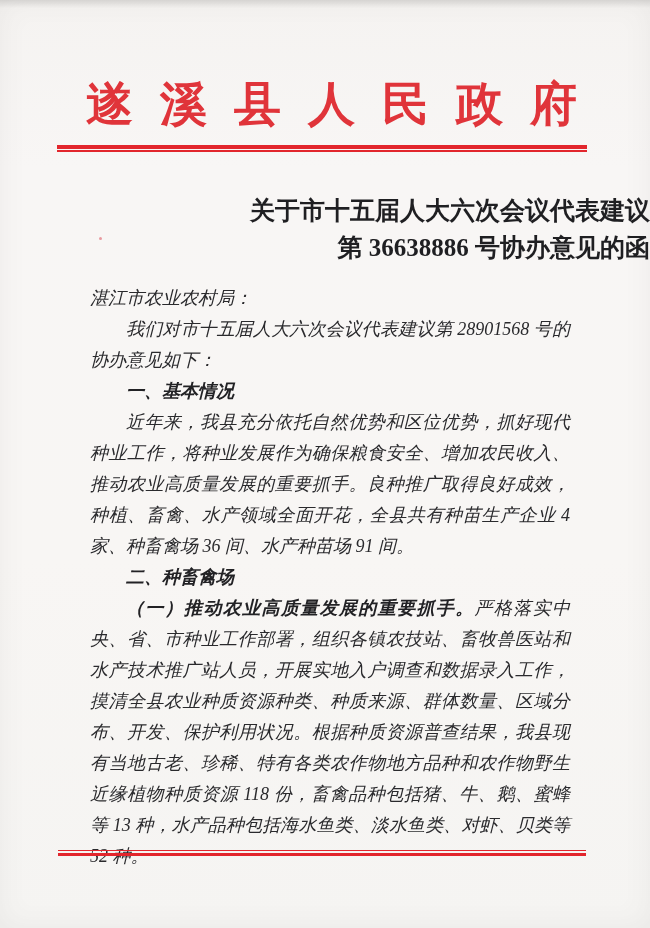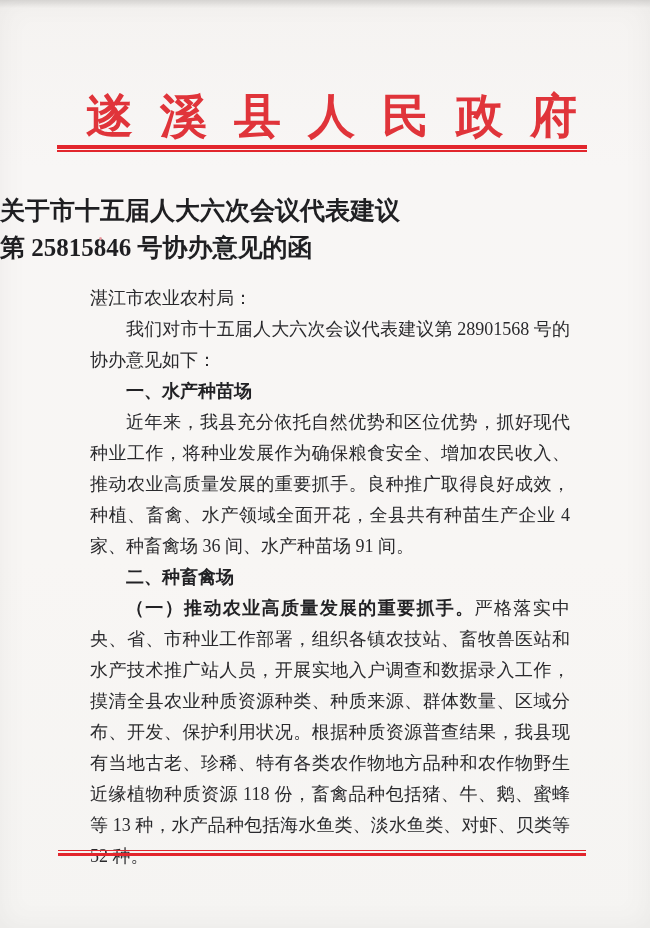--- a/index.html
+++ b/index.html
@@ -27,21 +27,21 @@
     top: 0; left: 0; right: 0;
     height: 8px;
     background: linear-gradient(180deg, #dbd9d7 0%, rgba(222, 220, 218, 0) 100%);
   }
   
   .letterhead {
     position: absolute;
     top: 72px;
     left: 0;
     right: 0;
-    margin: 12px;
+    margin: 0;
     text-align: center;
     color: #e0343a;
     font-size: 47px;
     font-weight: bold;
     line-height: 64px;
     letter-spacing: 27px;
     padding-left: 40px; 
     white-space: nowrap;
   }
   .rule {
@@ -63,37 +63,38 @@
   }
   .rule-footer .thinf  { height: 1.4px; background: #e2262d; }
   .rule-footer .gapf   { height: 1.5px; }
   .rule-footer .thickf { height: 3.4px; background: #e2262d; }
   
   .doc-title {
     position: absolute;
     top: 192px;
     left: 0;
     right: 0;
-    text-align: left;
+    text-align: right;
     color: #1f1f22;
     font-size: 25px;
     font-weight: bold;
     line-height: 37px;
     font-family: "Liberation Serif", "DejaVu Serif", serif;
   }
   
   .body-text {
     position: absolute;
     top: 283px;
     left: 90px;
     width: 480px;
     color: #2a2a2d;
     font-size: 18px;
     line-height: 31px;
     text-align: justify;
+    font-style: italic;
   }
   .body-text p {
     margin: 0;
     padding: 0;
   }
   .indent { text-indent: 2em; }
   .heading {
     font-weight: bold;
     font-family: "Liberation Sans", "DejaVu Sans", sans-serif;
     color: #222225;
@@ -123,32 +124,32 @@
   <h1 class="letterhead">遂溪县人民政府</h1>
 
   <div class="rule rule-header">
     <div class="bar thick"></div>
     <div class="bar gap"></div>
     <div class="bar thin"></div>
   </div>
 
   <div class="doc-title">
     <div>关于市十五届人大六次会议代表建议</div>
-    <div>第 25815846 号协办意见的函</div>
+    <div>第 36638886 号协办意见的函</div>
   </div>
 
   <div class="speck"></div>
 
   <div class="body-text">
 
     <p>湛江市农业农村局：</p>
 
     <p class="indent">我们对市十五届人大六次会议代表建议第 28901568 号的协办意见如下：</p>
 
-    <p class="indent heading">一、水产种苗场</p>
+    <p class="indent heading">一、基本情况</p>
 
     <p class="indent">近年来，我县充分依托自然优势和区位优势，抓好现代种业工作，将种业发展作为确保粮食安全、增加农民收入、推动农业高质量发展的重要抓手。良种推广取得良好成效，种植、畜禽、水产领域全面开花，全县共有种苗生产企业 4 家、种畜禽场 36 间、水产种苗场 91 间。</p>
 
     <p class="indent heading">二、种畜禽场</p>
 
     <p class="indent"><b class="lead">（一）推动农业高质量发展的重要抓手。</b><span>严格落实中央、省、市种业工作部署，组织各镇农技站、畜牧兽医站和水产技术推广站人员，开展实地入户调查和数据录入工作，摸清全县农业种质资源种类、种质来源、群体数量、区域分布、开发、保护利用状况。根据种质资源普查结果，我县现有当地古老、珍稀、特有各类农作物地方品种和农作物野生近缘植物种质资源 118 份，畜禽品种包括猪、牛、鹅、蜜蜂等 13 种，水产品种包括海水鱼类、淡水鱼类、对虾、贝类等 52 种。</span></p>
 
   </div>
 
   <div class="rule rule-footer">

